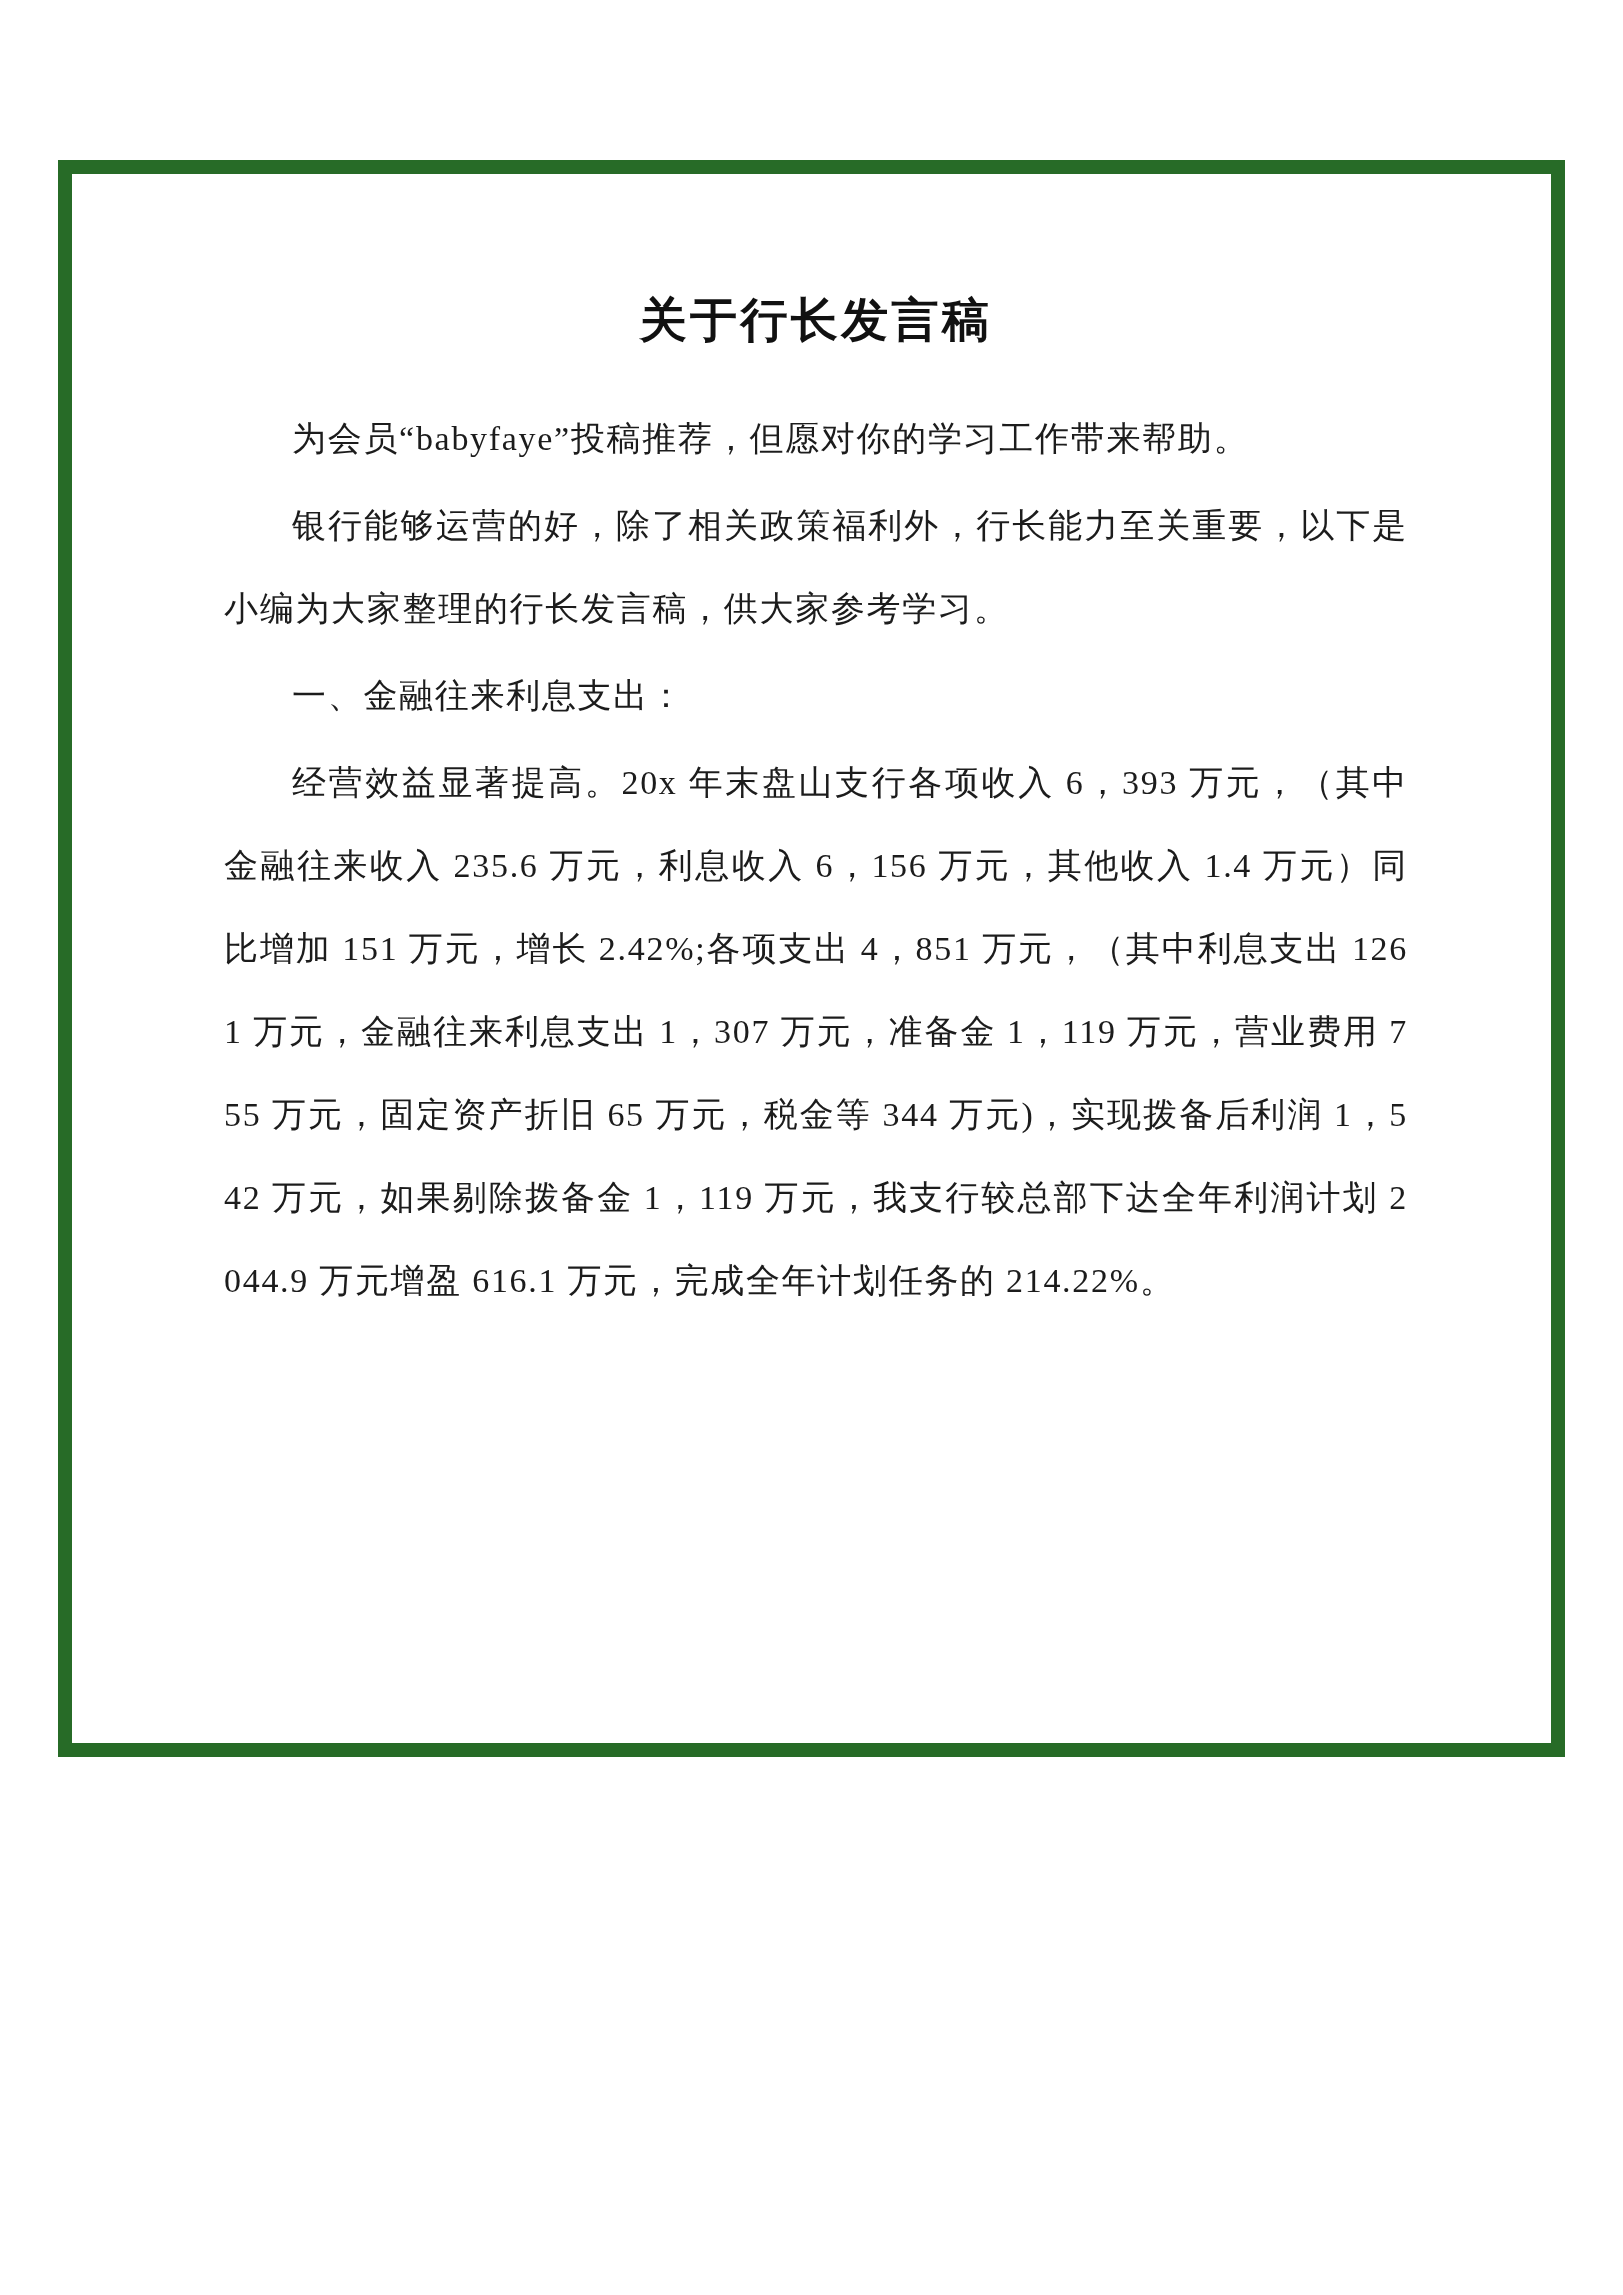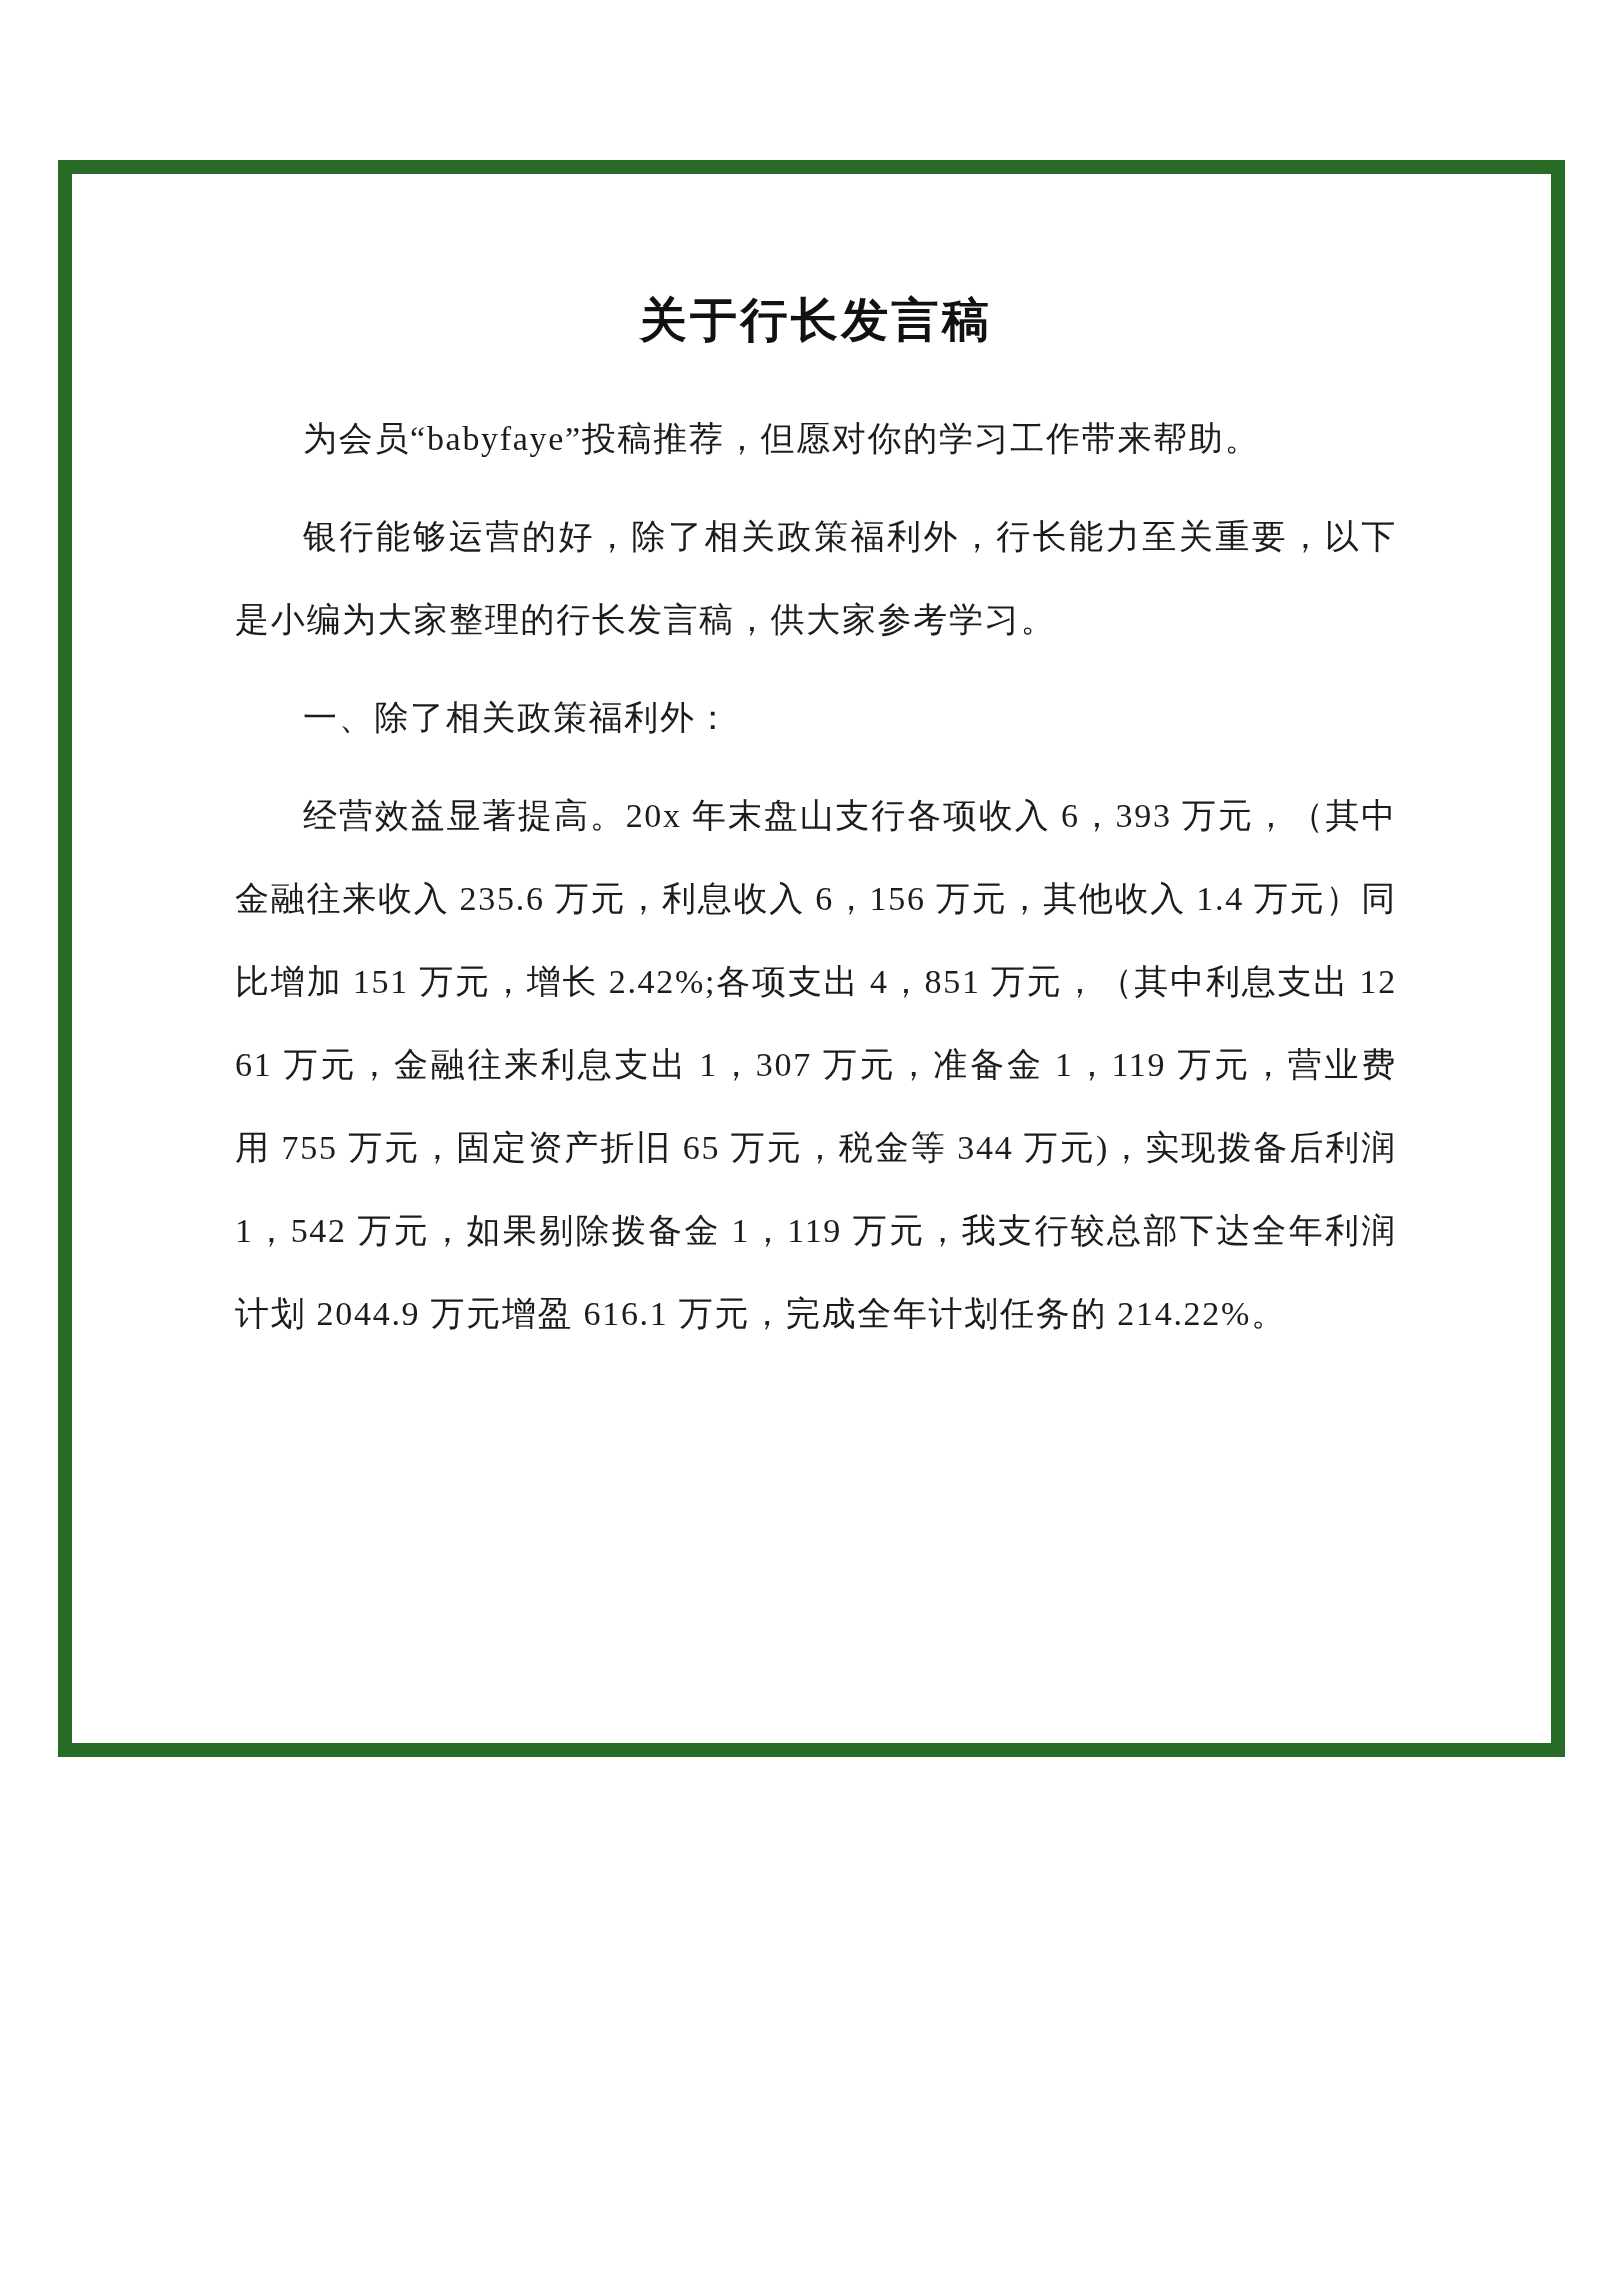--- a/index.html
+++ b/index.html
@@ -34,21 +34,21 @@
   }
   .doc-title {
     margin: 0 0 45px 0;
     text-align: center;
     font-size: 47px;
     font-weight: bold;
     letter-spacing: 3.4px;
     color: #111111;
   }
   .para {
-    margin: 15px;
+    margin: 4px;
     font-size: 34px;
     line-height: 83px;
     text-indent: 2em;
     text-align: justify;
     letter-spacing: 1.7px;
     word-break: break-all;
     color: #1c1c1c;
   }
   .footer {
     position: absolute;
@@ -67,20 +67,20 @@
 
 <div class="page">
   <div class="frame"></div>
 
   <div class="content">
     <h1 class="doc-title">关于行长发言稿</h1>
 
     <div>
         <p class="para">为会员“babyfaye”投稿推荐，但愿对你的学习工作带来帮助。</p>
         <p class="para">银行能够运营的好，除了相关政策福利外，行长能力至关重要，以下是小编为大家整理的行长发言稿，供大家参考学习。</p>
-        <p class="para">一、除了相关政策福利外：</p>
+        <p class="para">一、金融往来利息支出：</p>
         <p class="para">经营效益显著提高。20x 年末盘山支行各项收入 6，393 万元，（其中金融往来收入 235.6 万元，利息收入 6，156 万元，其他收入 1.4 万元）同比增加 151 万元，增长 2.42%;各项支出 4，851 万元，（其中利息支出 1261 万元，金融往来利息支出 1，307 万元，准备金 1，119 万元，营业费用 755 万元，固定资产折旧 65 万元，税金等 344 万元)，实现拨备后利润 1，542 万元，如果剔除拨备金 1，119 万元，我支行较总部下达全年利润计划 2044.9 万元增盈 616.1 万元，完成全年计划任务的 214.22%。</p>
       </div>
   </div>
 
   <div class="footer">第1页 共1页</div>
 </div>
 
 
 </body></html>

